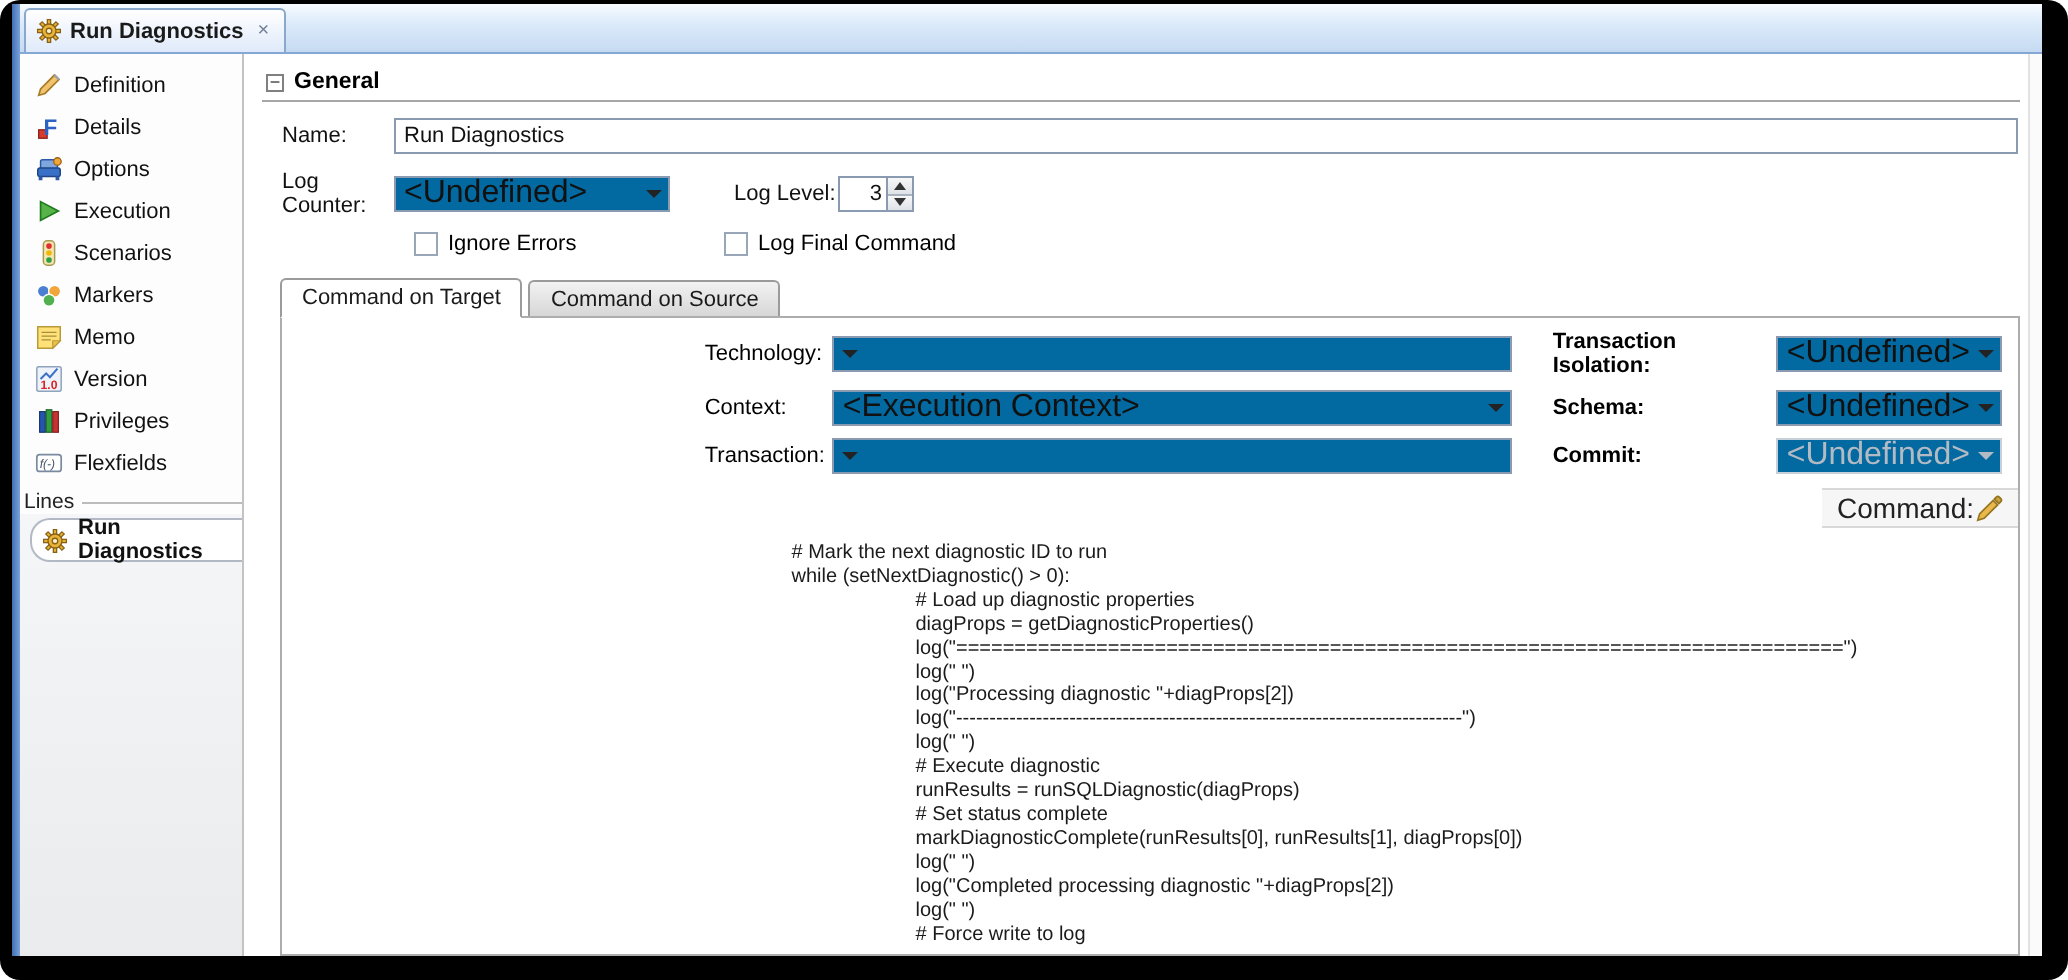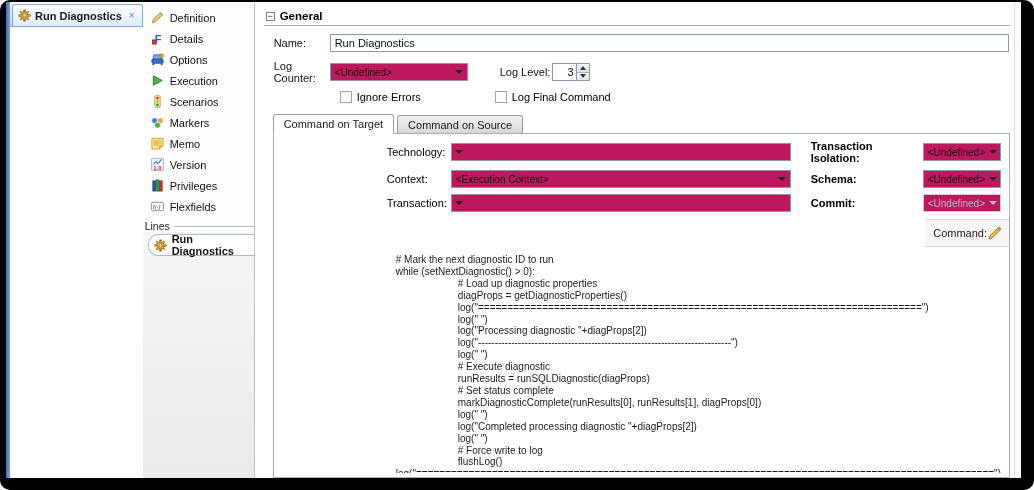--- a/index.html
+++ b/index.html
@@ -2,21 +2,21 @@
 <html><head>
 <meta charset="utf-8">
 <style>
   * { box-sizing: border-box; }
   html,body { margin:0; padding:0; background:#fff; }
   body { font-family:"Liberation Sans", sans-serif; }
 
   .stage { position:relative; width:1034px; height:490px; background:#000; border-radius:10px; overflow:hidden; }
   .window { position:absolute; left:6px; top:2px; right:13px; bottom:12px; background:#fff; display:flex; flex-direction:column; }
   .blue-edge { position:absolute; left:0; top:0; bottom:0; width:4px; background:linear-gradient(90deg,#3f6fb5,#7ba3d8); z-index:5; }
-  .win-col { margin-left:4px; flex:1; display:flex; flex-direction:row; min-height:0; }
+  .win-col { margin-left:4px; flex:1; display:flex; flex-direction:column; min-height:0; }
 
   
   .tabstrip { height:25px; flex:none; background:linear-gradient(#f7fbff 0%, #dcebfa 40%, #c5daf2 100%); border-bottom:1px solid #84a7d3; display:flex; align-items:flex-end; }
   .doc-tab { margin-left:2px; height:22px; display:flex; align-items:center; gap:4px; padding:0 7px 0 5px; background:linear-gradient(#ffffff,#dfeafa); border:1px solid #8aa8cb; border-bottom:none; border-radius:3px 3px 0 0; font-weight:bold; font-size:11px; color:#1a1a1a; }
   .doc-tab .close { font-size:10px; font-weight:normal; color:#6f7f96; margin-left:3px; line-height:10px; }
   .icon15 { width:15px; height:15px; flex:none; display:inline-block; }
   .icon13 { width:13px; height:13px; flex:none; display:inline-block; }
 
   .content-row { flex:1; display:flex; min-height:0; }
 
@@ -30,21 +30,21 @@
 
   
   .main { flex:1; min-width:0; display:flex; flex-direction:column; padding:6px 2px 0 9px; }
   .general-header { display:flex; align-items:center; gap:5px; padding:2px 0 3px 2px; border-bottom:1px solid #a6a6a6; margin-right:2px; }
   .collapse-box { width:9px; height:9px; border:1px solid #808080; background:#fff; font-size:9px; line-height:7px; text-align:center; color:#333; }
   .general-title { font-weight:bold; font-size:11.5px; color:#000; }
 
   .frow { display:flex; align-items:center; margin-top:8px; font-size:11px; color:#111; }
   .lab { width:66px; padding-left:10px; flex:none; }
   .textbox { flex:1; height:18px; border:1px solid #8a9ab0; background:#fff; display:flex; align-items:center; padding:0 4px; margin-right:3px; font-size:11px; }
-  .combo { height:18px; border:1px solid #8a9ab0; background:#be185d; display:flex; align-items:center; font-size:10px; color:#111; }
+  .combo { height:18px; border:1px solid #8a9ab0; background:#0369a1; display:flex; align-items:center; font-size:16px; color:#111; }
   .combo .cv { flex:1; padding-left:4px; white-space:nowrap; overflow:hidden; }
   .combo .cbtn { width:15px; align-self:stretch; display:flex; align-items:center; justify-content:center; }
   .tri-down { width:0; height:0; border-left:4px solid transparent; border-right:4px solid transparent; border-top:4px solid #222; }
   .combo.disabled { border-color:#c7cfd8; color:#b2bac3; }
   .combo.disabled .tri-down { border-top-color:#b2bac3; }
   .w138 { width:138px; flex:none; }
   .loglevel-lab { margin-left:32px; width:52px; flex:none; }
   .spinner { width:38px; height:18px; border:1px solid #8a9ab0; background:#fff; display:flex; flex:none; }
   .spin-val { flex:1; text-align:right; padding:2px 2px 0 0; font-size:11px; }
   .spin-btns { width:13px; flex:none; border-left:1px solid #8a9ab0; display:flex; flex-direction:column; }
@@ -63,21 +63,21 @@
   .cmd-tab { height:18px; padding:0 10px; font-size:11px; display:flex; align-items:center; border:1px solid #9b9b9b; border-bottom:none; border-radius:3px 3px 0 0; color:#1a1a1a;text-align:right; }
   .cmd-tab.active { background:#fff; height:20px; margin-bottom:-1px; border-bottom:1px solid #fff; }
   .cmd-tab.inactive { background:linear-gradient(#f2f2f2,#d7d7d7); margin-left:3px; }
 
   .cmd-panel { margin:0 2px 0 9px; border:1px solid #adadad; flex:1; display:flex; flex-direction:column; min-height:0; background:#fff; position:relative; z-index:1;align-items:flex-end; }
   .prow { display:flex; align-items:center; margin:6px 8px 0 8px; font-size:11px; flex:none; }
   .plab1 { width:64px; flex:none; }
   .pfield1 { width:340px; flex:none; }
   .plab2 { width:112px; margin-left:20px; flex:none;font-weight:bold; }
   .pfield2 { flex:1; }
-  .cmd-band { margin-top:7px; border-top:1px solid #d8d8d8; border-bottom:1px solid #d8d8d8; background:#f6f6f6; height:28px; flex:none; display:flex; align-items:center; padding:0 7px 0 8px; font-size:11px; color:#222; }
+  .cmd-band { margin-top:7px; border-top:1px solid #d8d8d8; border-bottom:1px solid #d8d8d8; background:#f6f6f6; height:20px; flex:none; display:flex; align-items:center; padding:0 7px 0 8px; font-size:14px; color:#222; }
   .cmd-band .edit { margin-left:auto; width:15px; height:15px; }
   .code { flex:1; margin:4px; padding:3px 4px 0 5px; font-family:Liberation Sans, sans-serif; font-size:10px; line-height:11.9px; color:#1b1b1b; white-space:pre; overflow:hidden; tab-size:62px; -moz-tab-size:62px; }
 
   .right-gutter { width:7px; flex:none; background:#fbfbfb; border-left:1px solid #e2e2e2; }
 </style>
 </head>
 <body>
 
 <div class="stage">
   <div class="window">

